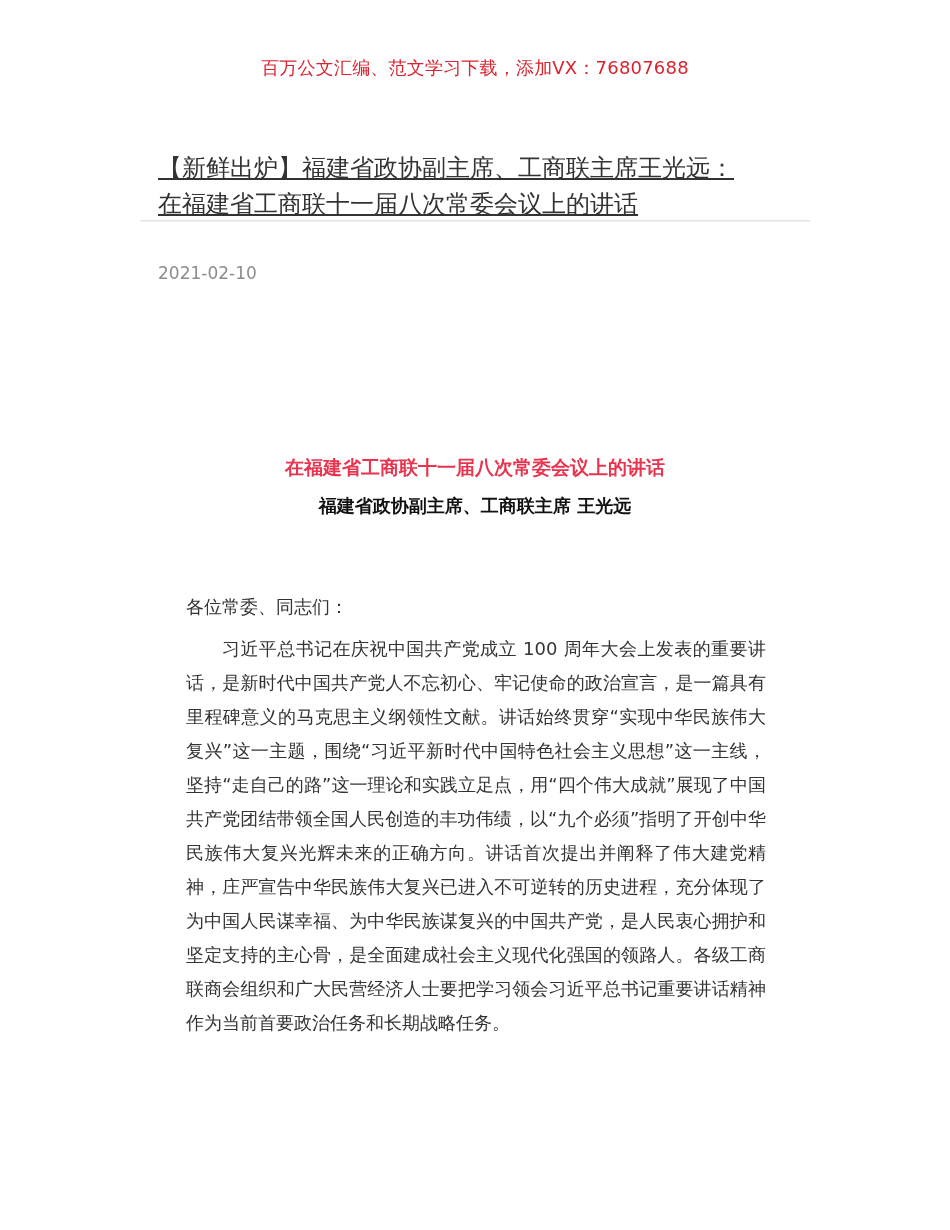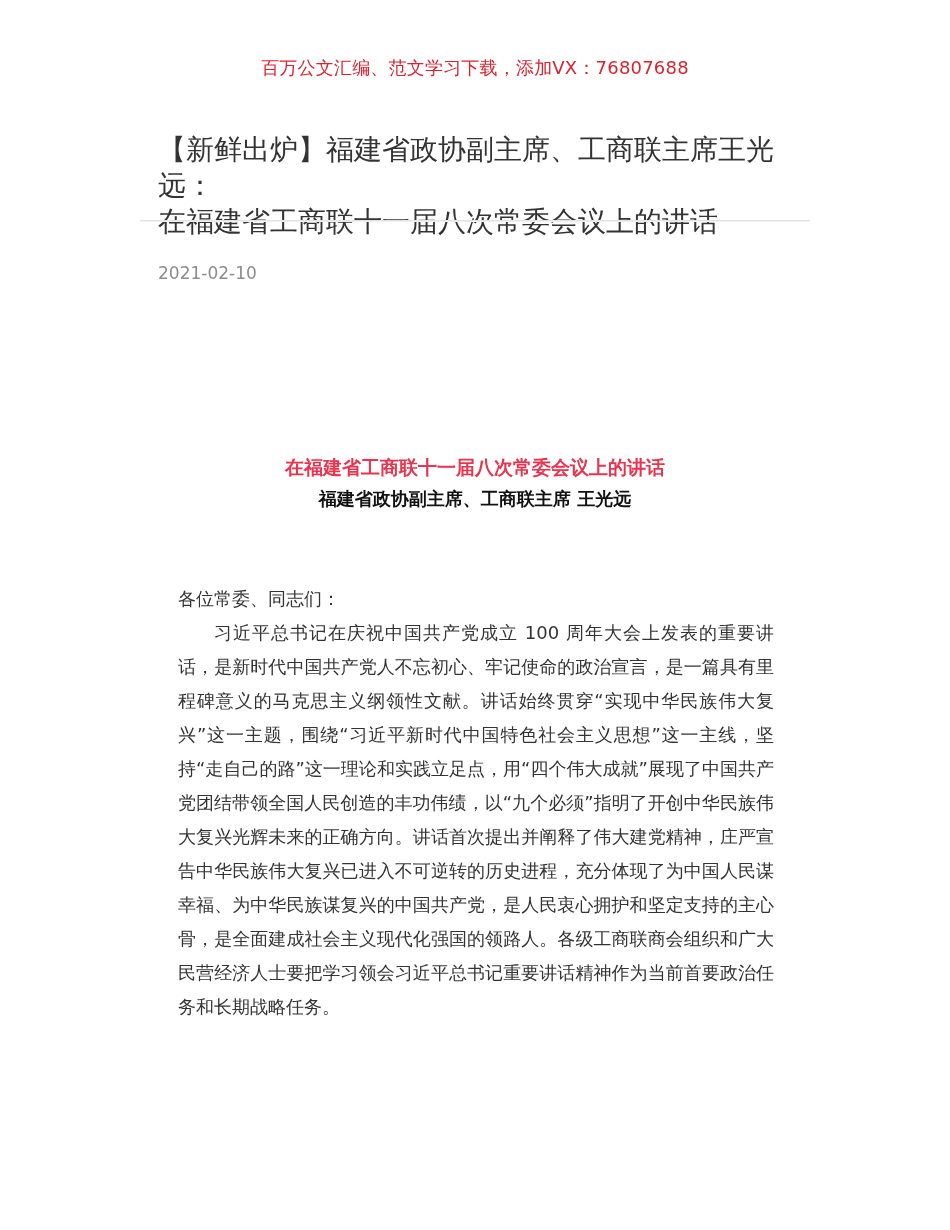--- a/index.html
+++ b/index.html
@@ -1,30 +1,30 @@
 <!DOCTYPE html>
 <html><head>
 <meta charset="utf-8">
 <style>
   html, body { margin: 0; padding: 0; background: #ffffff; }
   body { width: 950px; height: 1230px; position: relative; overflow: hidden;
          font-family: "DejaVu Sans", "Liberation Sans", sans-serif; color: #333; }
   .banner { position: absolute; top: 56px; left: 0; width: 950px; text-align: center;
             font-size: 18px; color: #d9232f; letter-spacing: 0.2px; }
-  .title { position: absolute; top: 132px; left: 158px; width: 660px;
-           font-size: 28px; line-height: 36px; color: #333; }
+  .title { position: absolute; top: 150px; left: 158px; width: 660px;
+           font-size: 24px; line-height: 36px; color: #333; text-decoration: underline; }
   .divider { position: absolute; top: 220px; left: 140px; width: 670px; height: 1px;
              background: #e3e3e3; box-shadow: 0 1px 0 #f0f0f0; }
   .date { position: absolute; top: 263px; left: 158px; font-size: 17px; color: #8c8c8c; }
   .speech-header { position: absolute; top: 452px; left: 0; width: 950px; text-align: center; }
   .speech-title { font-size: 19px; font-weight: bold; color: #e8344e; line-height: 30px; }
-  .speech-sub { font-size: 18px; font-weight: bold; color: #111; line-height: 34px; }
+  .speech-sub { font-size: 18px; font-weight: bold; color: #111; line-height: 34px; margin-top: 7px; }
   .body-text { position: absolute; top: 582px; left: 178px; width: 596px;
                font-size: 18px; line-height: 34px; color: #333; text-align: justify; }
-  .body-text p { margin: 0; }
+  .body-text p { margin: 8px; }
   .indent { text-indent: 2em; }
 </style>
 </head>
 <body>
 
 <div class="banner">百万公文汇编、范文学习下载，添加VX：76807688</div>
 
 <div class="title">
   <div>【新鲜出炉】福建省政协副主席、工商联主席王光远：</div>
   <div>在福建省工商联十一届八次常委会议上的讲话</div>

